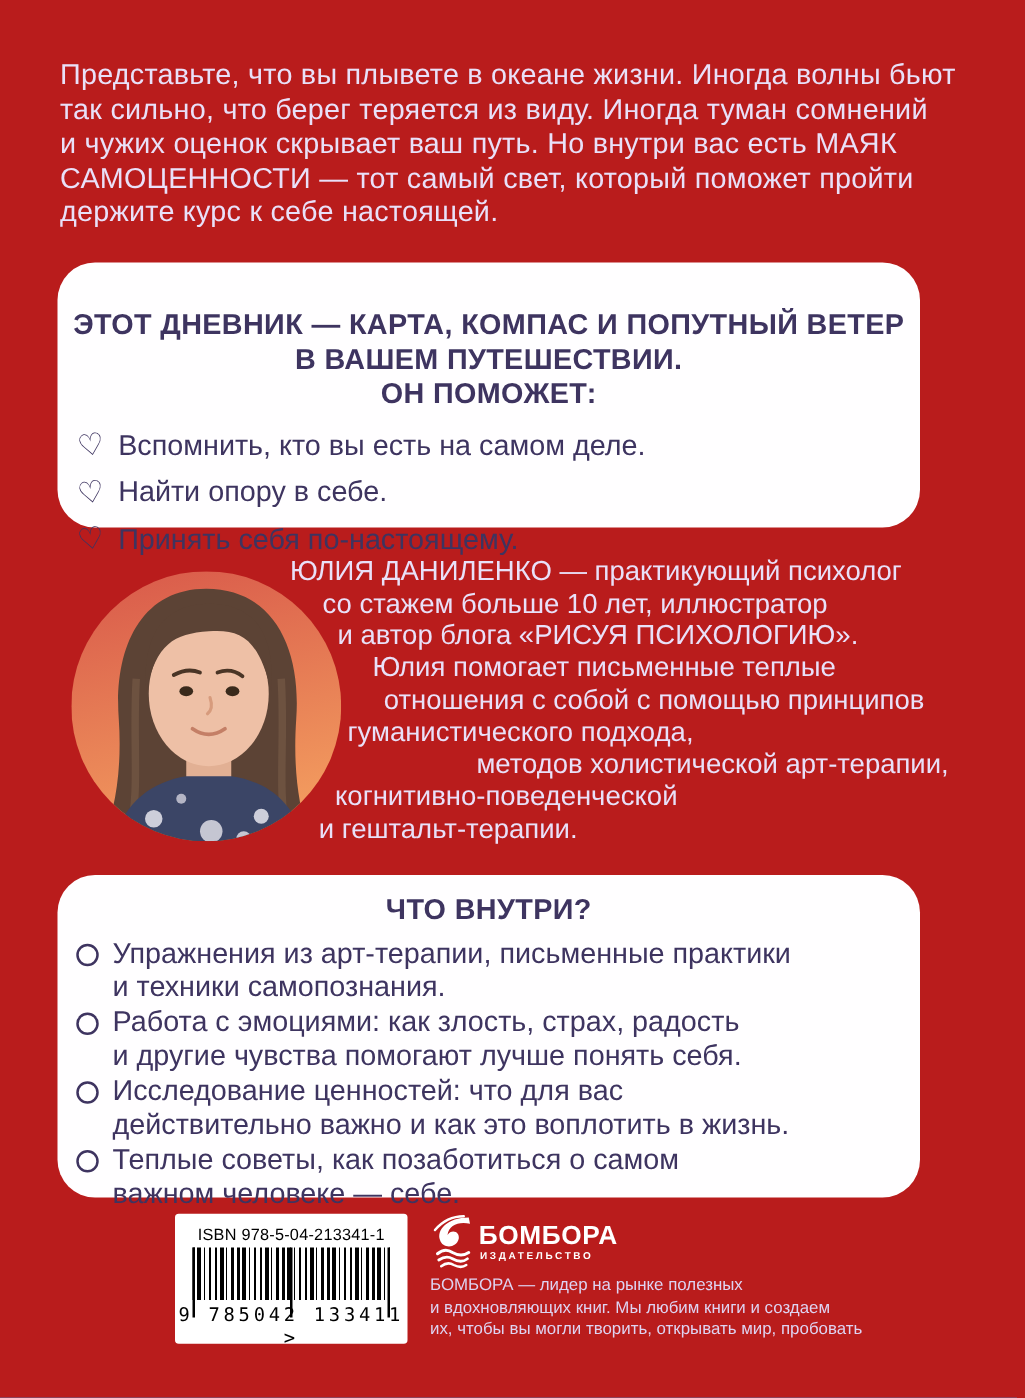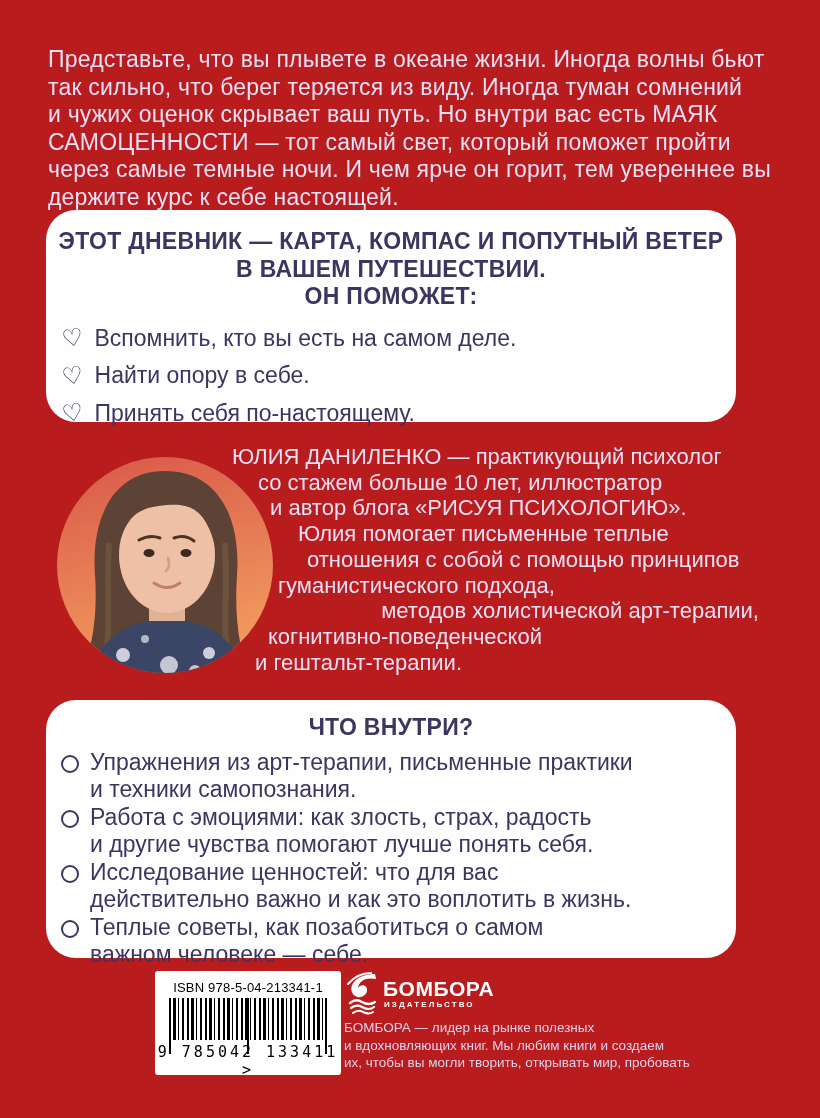--- a/index.html
+++ b/index.html
@@ -9,21 +9,21 @@
     font-family:"Liberation Sans", sans-serif;
     -webkit-font-smoothing:antialiased;
   }
   
   .intro{position:absolute; left:48px; top:46px; color:#e9e0f8; font-size:23px; line-height:27.6px; letter-spacing:.2px;}
   .intro .line{white-space:nowrap;}
   
   .card{position:absolute; left:46px; width:690px; background:#fffeff; border-radius:30px; color:#3e3460;}
   .card1{top:210px; height:212px;}
   .card2{top:700px; height:258px;}
-  .card-heading{padding-top:18px; text-align:center; font-weight:bold; font-size:23px; line-height:27.5px; letter-spacing:.3px;}
+  .card-heading{padding-top:36px; text-align:center; font-weight:bold; font-size:23px; line-height:27.5px; letter-spacing:.3px;}
   .card2 .card-heading{padding-top:14px;}
   
   .p-items{margin-top:9px;}
   .p-item{display:flex; align-items:center; margin:0 0 0 16px; height:37.5px;}
   .heart{font-family:"DejaVu Sans", sans-serif; font-size:24px; line-height:24px; color:#3e3460; transform:rotate(-10deg); margin-right:11px; flex:none;}
   .p-item .txt{font-size:23px; white-space:nowrap;}
   
   .c-items{margin-top:7px;}
   .c-item{display:flex; margin:1px 0 0 15px;}
   .c-bullet{width:14px; height:14px; border:2.6px solid #3e3460; border-radius:50%; margin:6px 11px 0 0; flex:none;}
@@ -36,21 +36,21 @@
   .author-text .line:nth-child(1){margin-left:232px;}
   .author-text .line:nth-child(2){margin-left:258px;}
   .author-text .line:nth-child(3){margin-left:270px;}
   .author-text .line:nth-child(4){margin-left:298px;}
   .author-text .line:nth-child(5){margin-left:307px;}
   .author-text .line:nth-child(6){margin-left:278px;}
   .author-text .line:nth-child(7){margin-left:283px;text-align:right;}
   .author-text .line:nth-child(8){margin-left:268px;}
   .author-text .line:nth-child(9){margin-left:255px;}
   
-  .isbn-box{position:absolute; left:155px; top:971px; width:186px; height:104px; background:#fff; border-radius:3px; color:#000;}
+  .isbn-box{position:absolute; left:140px; top:971px; width:186px; height:104px; background:#fff; border-radius:3px; color:#000;}
   .isbn-label{padding-top:9px; text-align:center; font-size:13px; letter-spacing:.2px;}
   .bars{position:absolute; left:14px; top:27px; width:158px; height:42px;
     background:repeating-linear-gradient(90deg,#000 0 2px,#fff 2px 4px,#000 4px 7px,#fff 7px 9px,#000 9px 10px,#fff 10px 13px,#000 13px 15px,#fff 15px 18px);}
   .guard{position:absolute; top:27px; width:2px; height:56px; background:#000;}
   .g1{left:14px;} .g2{left:92px;} .g3{left:170px;}
   .digits{position:absolute; left:0; top:72px; width:100%; text-align:center;
     font-family:"DejaVu Sans Mono", monospace; font-size:15px; letter-spacing:3px;}
   .pub-logo-icon{position:absolute; left:345px; top:972px;}
   .pub-name{position:absolute; left:383px; top:977px; color:#fff; font-weight:bold; font-size:21px; letter-spacing:.5px;}
   .pub-sub{position:absolute; left:384px; top:1000px; color:#fff; font-weight:bold; font-size:8px; letter-spacing:2.1px;}
@@ -60,21 +60,20 @@
 </head>
 <body>
 
 <div class="page">
 
   <div class="intro">
     <div class="line">Представьте, что вы плывете в океане жизни. Иногда волны бьют</div>
     <div class="line">так сильно, что берег теряется из виду. Иногда туман сомнений</div>
     <div class="line">и чужих оценок скрывает ваш путь. Но внутри вас есть МАЯК</div>
     <div class="line">САМОЦЕННОСТИ — тот самый свет, который поможет пройти</div>
-    <div class="line">через самые темные ночи. И чем ярче он горит, тем увереннее вы</div>
     <div class="line">держите курс к себе настоящей.</div>
   </div>
 
   <div class="card card1">
     <div class="card-heading">
       <div>ЭТОТ ДНЕВНИК — КАРТА, КОМПАС И ПОПУТНЫЙ ВЕТЕР</div>
       <div>В ВАШЕМ ПУТЕШЕСТВИИ.</div>
       <div>ОН ПОМОЖЕТ:</div>
     </div>
     <div class="p-items">

